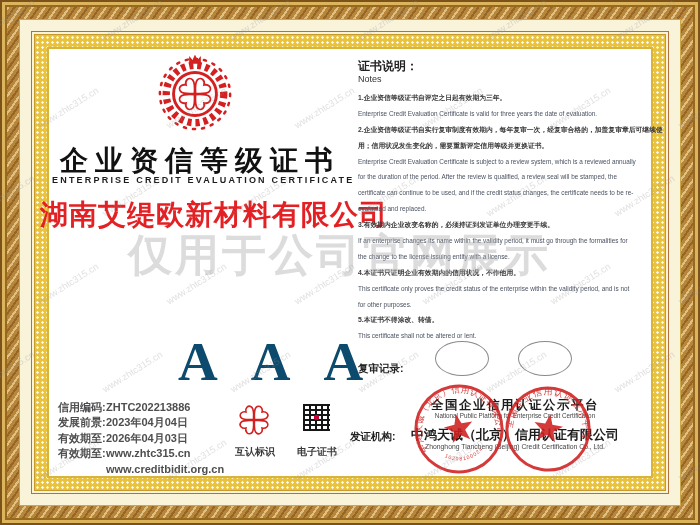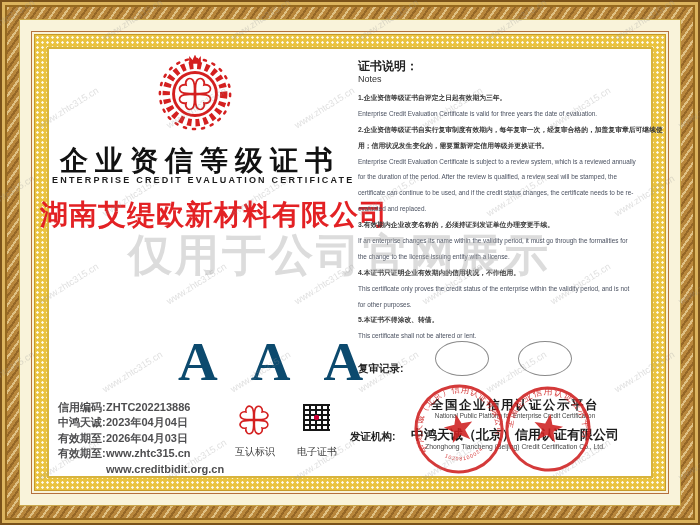--- a/index.html
+++ b/index.html
@@ -26,21 +26,21 @@
   .code-line{left:52px;top:234px;width:296px;text-align:center;font-size:10.5px;font-weight:700;color:#333;white-space:nowrap;}
   .code-line .code{letter-spacing:1.5px;}
   .para{left:54px;top:255px;width:288px;font-size:13.5px;font-weight:600;color:#3d3d3d;line-height:22px;
     text-align:justify;text-indent:2em;letter-spacing:.5px;}
   .rating{left:130px;top:332px;font-family:"Liberation Serif","DejaVu Serif",serif;font-size:55px;line-height:60px;
     font-weight:700;color:#0c4a6e;letter-spacing:33px;white-space:nowrap;margin-left:48px;}
   .details{left:58px;top:400px;}
   .detail-line{height:15.4px;line-height:15.4px;font-size:11px;font-weight:600;color:#4e4e50;white-space:nowrap;}
   .detail-line .lbl{display:inline-block;width:48px;}
   .knot-mini{left:237px;top:403px;}
-  .mark-label{top:445px;font-size:10px;font-weight:400;color:#3a3a3a;text-align:center;white-space:nowrap;}
+  .mark-label{top:445px;font-size:10px;font-weight:700;color:#3a3a3a;text-align:center;white-space:nowrap;}
   .lab-mutual{left:228px;width:54px;}
   .lab-ecert{left:297px;width:40px;}
   .qr{left:303px;top:404px;width:27px;height:27px;background-color:#fff;
     background-image:radial-gradient(circle at 50% 50%,#c03 0 2.4px,rgba(0,0,0,0) 3px),
       repeating-linear-gradient(0deg,#161616 0 2px,rgba(0,0,0,0) 2px 5px),
       repeating-linear-gradient(90deg,#161616 0 2px,rgba(0,0,0,0) 2px 6px);}
   
   .notes-head{left:358px;top:58px;font-size:12px;font-weight:700;color:#222;}
   .notes-sub{left:358px;top:74px;font-size:9px;color:#333;}
   .notes{left:358px;top:90px;width:296px;}
@@ -107,21 +107,21 @@
 
     <div class="rating">AAA</div>
 
     <div class="details">
 
         <div class="detail-line">
           <span class="lbl">信用编码:</span><span class="val">ZHTC202213886</span>
         </div>
 
         <div class="detail-line">
-          <span class="lbl">中鸿天诚:</span><span class="val">2023年04月04日</span>
+          <span class="lbl">发展前景:</span><span class="val">2023年04月04日</span>
         </div>
 
         <div class="detail-line">
           <span class="lbl">有效期至:</span><span class="val">2026年04月03日</span>
         </div>
 
         <div class="detail-line">
           <span class="lbl">有效期至:</span><span class="val">www.zhtc315.cn</span>
         </div>
 

